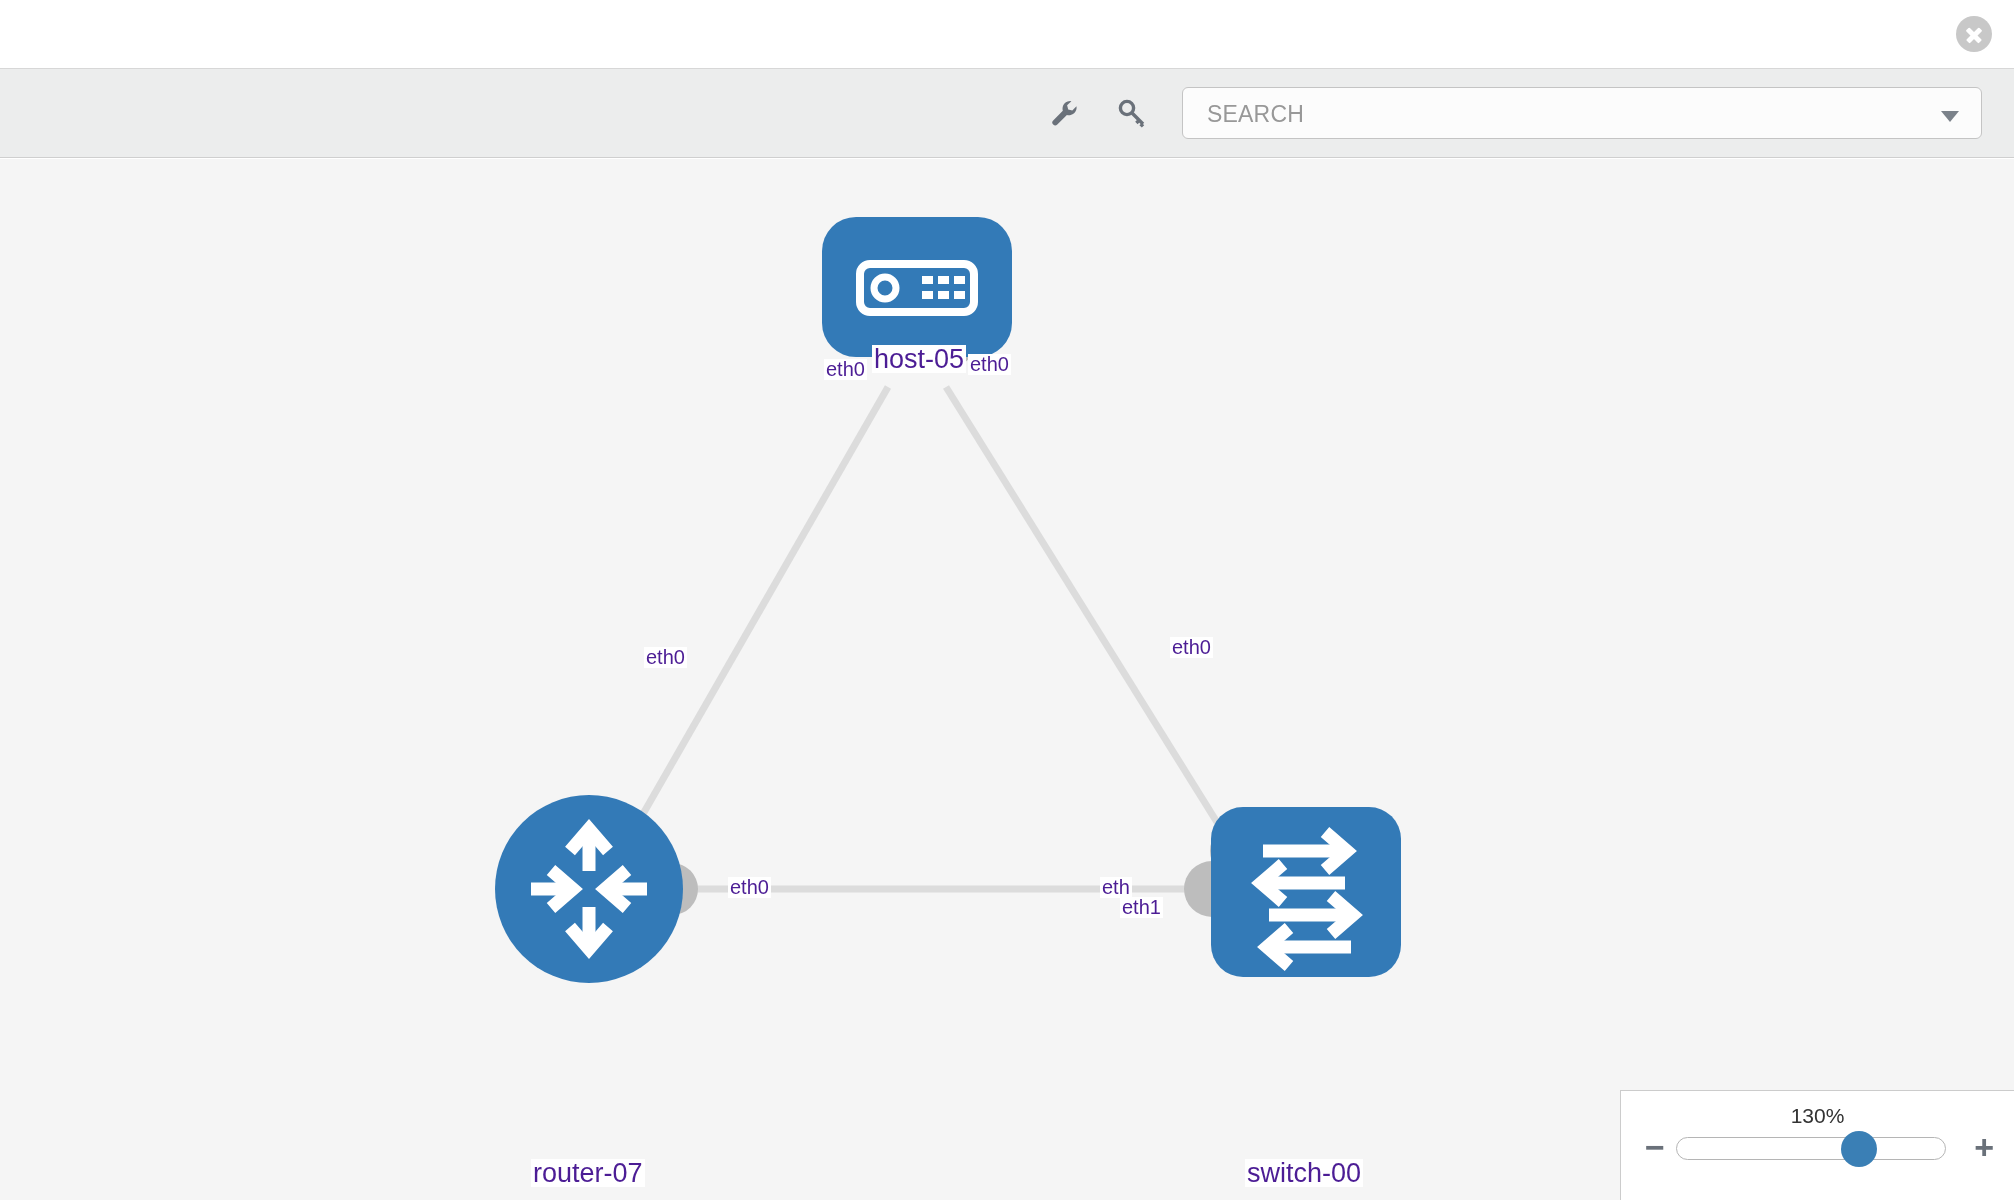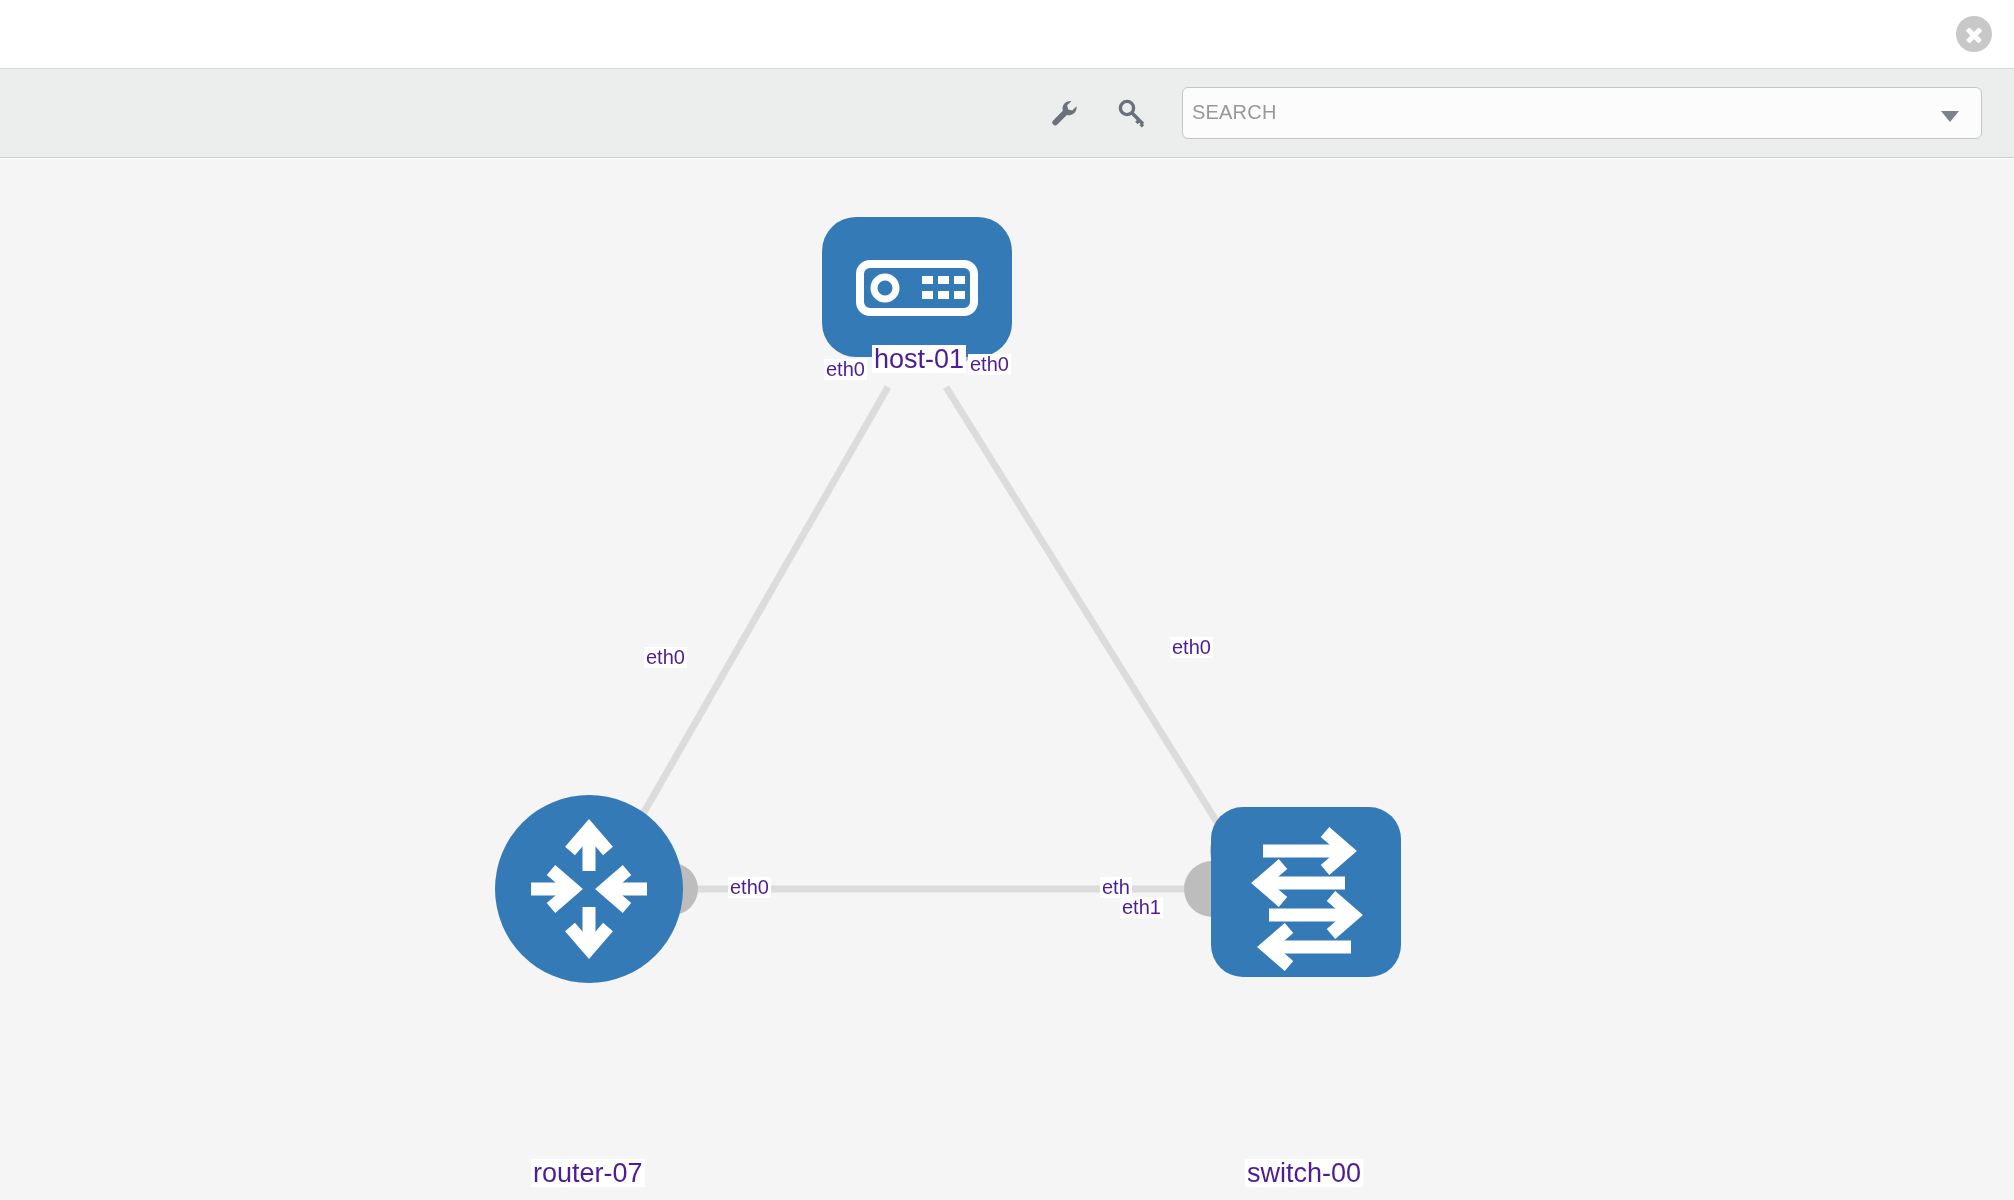--- a/index.html
+++ b/index.html
@@ -72,22 +72,22 @@
   .tool-icon.wrench { left: 1046px; }
   .tool-icon.key    { left: 1114px; }
 
   .search-box {
     position: absolute; left: 1182px; top: 18px;
     width: 800px; height: 52px;
     background: #fcfcfc;
     border: 1px solid #c4c4c4; border-radius: 6px;
   }
   .search-box .label {
-    position: absolute; left: 9px; top: 13px;
-    font-size: 20px; color: #989898; letter-spacing: 0.2px;
+    position: absolute; left: 24px; top: 13px;
+    font-size: 23px; color: #989898; letter-spacing: 0.2px;
   }
 
   
   .canvas {
     position: absolute; left: 0; top: 159px;
     width: 2014px; height: 1041px;
     background: #f5f5f5;
     overflow: hidden;
   }
   #topology { position: absolute; left: 0; top: 0; }
@@ -229,27 +229,35 @@
 
         <line x1="1269" y1="756" x2="1347" y2="756"></line>
         <polyline points="1331,737 1353,756 1331,775" stroke-linejoin="miter"></polyline>
 
         <line x1="1351" y1="788" x2="1273" y2="788"></line>
         <polyline points="1289,769 1267,788 1289,807" stroke-linejoin="miter"></polyline>
       </g>
     </g>
   </svg>
 
-  <div class="node-label" style="left:872px; top:186px;">host-01</div>
+  <div class="node-label" style="left:872px; top:186px;">host-05</div>
   <div class="node-label" style="left:531px; top:1000px;">router-07</div>
   <div class="node-label" style="left:1245px; top:1000px;">switch-00</div>
 
   <div class="edge-label" style="left:824px; top:200px;">eth0</div>
   <div class="edge-label" style="left:968px; top:195px;">eth0</div>
 
   <div class="edge-label" style="left:644px; top:488px;">eth0</div>
   <div class="edge-label" style="left:1170px; top:478px;">eth0</div>
 
   <div class="edge-label" style="left:728px; top:718px;">eth0</div>
   <div class="edge-label" style="left:1100px; top:718px;">eth</div>
   <div class="edge-label" style="left:1120px; top:738px;">eth1</div>
 
+  <div class="zoom-panel">
+    <div class="zoom-level">130%</div>
+    <div class="zoom-minus">−</div>
+    <div class="zoom-track">
+      <div class="zoom-thumb" id="zoom-thumb" style="left: 68%;"></div>
+    </div>
+    <div class="zoom-plus">+</div>
+  </div>
 </div>
 
 </body></html>

